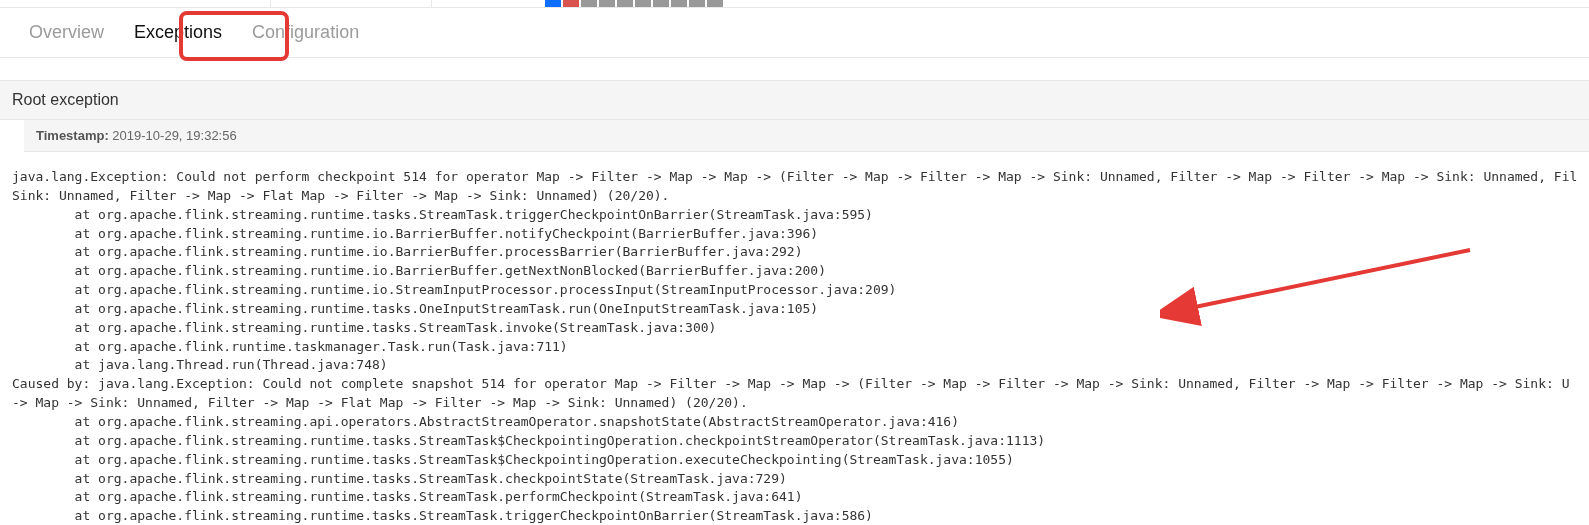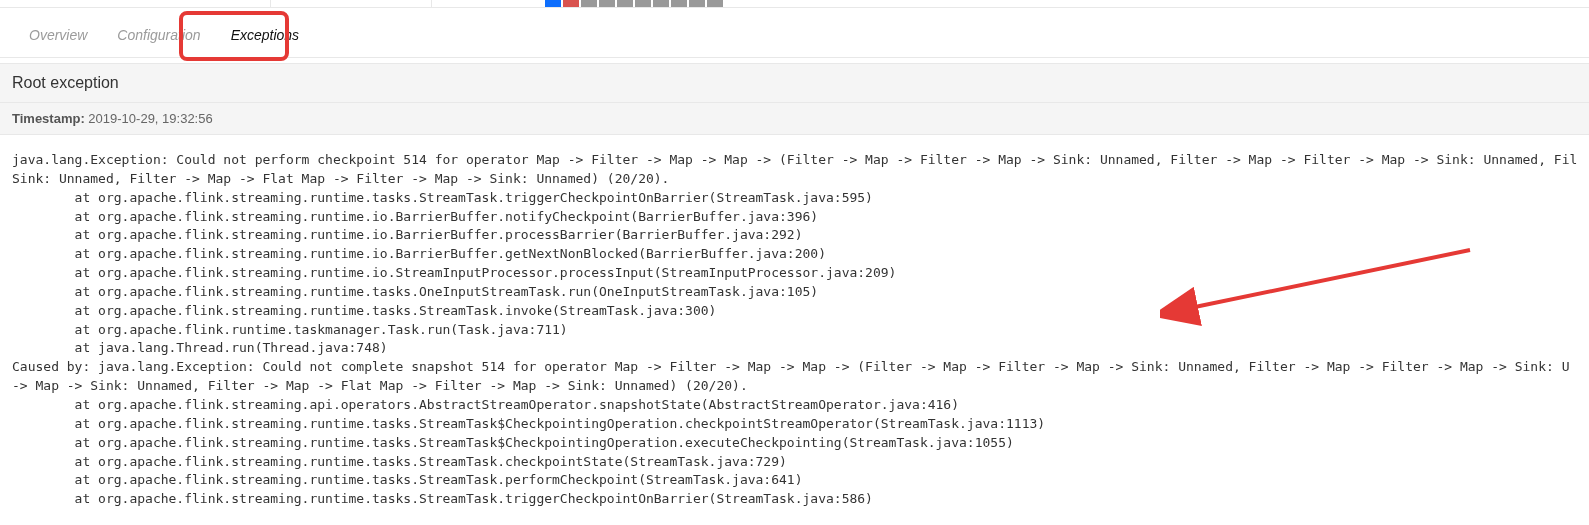--- a/index.html
+++ b/index.html
@@ -40,51 +40,51 @@
   .tabs {
     display: flex;
     padding: 0 14px;
     border-bottom: 1px solid #e8e8e8;
     height: 50px;
     align-items: flex-end;
     position: relative;
   }
   .tab {
     padding: 14px 15px;
-    font-size: 14px;
+    font-size: 18px;
     color: #9b9b9b;
     cursor: pointer;
     white-space: nowrap;
-    font-style: italic;
   }
   .tab.active {
     color: #111;
   }
   .hl-box {
     position: absolute;
     border: 4px solid #e53935;
     border-radius: 8px;
     pointer-events: none;
   }
 
   .section-header {
     background: #f5f5f5;
     border-top: 1px solid #e8e8e8;
     border-bottom: 1px solid #e8e8e8;
     padding: 10px 12px;
     font-size: 16px;
     color: #333;
-    margin-top: 5px;
+    margin-top: 22px;
   }
   .timestamp-row {
     background: #f5f5f5;
     border-bottom: 1px solid #e8e8e8;
     padding: 8px 12px;
     font-size: 13px;
     color: #666;
+    margin-left: 24px;
   }
   .timestamp-row b { color: #555; font-weight: 600; }
   .stacktrace {
     font-family: Menlo, Monaco, Consolas, monospace;
     font-size: 13px;
     line-height: 1.45;
     color: #333;
     padding: 16px 12px 8px 12px;
     white-space: pre;
     overflow: hidden;
@@ -110,22 +110,22 @@
       <div class="cchip" style="background: rgb(153, 153, 153);"></div>
       <div class="cchip" style="background: rgb(153, 153, 153);"></div>
       <div class="cchip" style="background: rgb(153, 153, 153);"></div>
       <div class="cchip" style="background: rgb(153, 153, 153);"></div>
       <div class="cchip" style="background: rgb(153, 153, 153);"></div>
     </div>
 </div>
 
 <div class="tabs">
   <div class="tab">Overview</div>
+  <div class="tab active" id="tab-active">Exceptions</div>
   <div class="tab">Configuration</div>
-  <div class="tab active" id="tab-active">Exceptions</div>
   <div class="hl-box" id="hl-box" style="left: 179px; top: 3px; width: 110px; height: 50px;"></div>
 </div>
 
 <div class="section-header">Root exception</div>
 
 <div class="timestamp-row">
   <b>Timestamp:</b>
   <span>2019-10-29, 19:32:56</span>
 </div>
 

